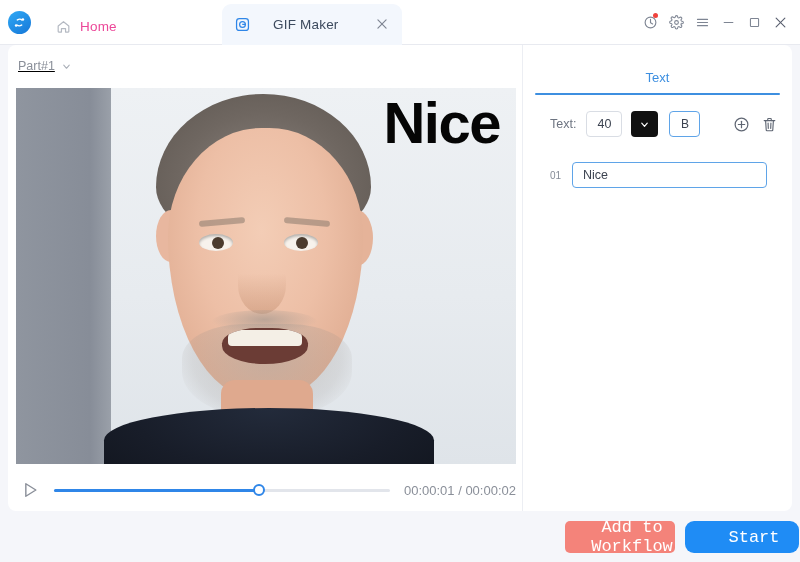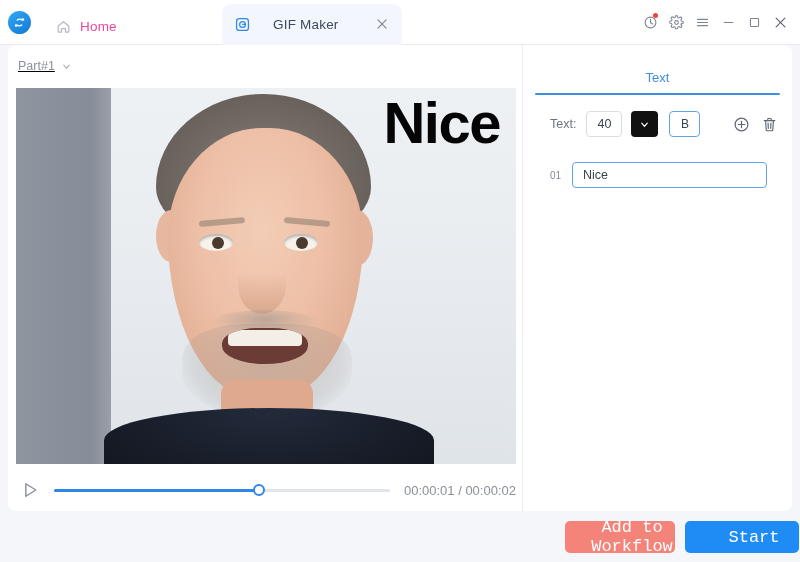--- a/index.html
+++ b/index.html
@@ -262,21 +262,21 @@
 
   
   .btn {
     position: absolute; height: 32px; border-radius: 5px;
     display: flex; align-items: center; justify-content: center;
     font-size: 17px; color: #ffffff; cursor: pointer; border: none;
     font-family: Liberation Mono, monospace;
     padding-left: 24px;
   }
   .btn-workflow { left: 565px; top: 521px; width: 110px; background: #f4837a; }
-  .btn-start    { left: 685px; top: 521px; width: 114px; background: #1f8cf5; }
+  .btn-start    { left: 685px; top: 521px; width: 114px; background: #1f8cf5; border-radius: 9px; }
 </style>
 </head>
 <body>
 
 <div class="titlebar">
   <div class="titlebar-bottom-line"></div>
 
   <div class="logo">
     <svg width="15" height="15" viewBox="0 0 24 24">
       <path d="M17 7.5a7 7 0 0 0-10.2.6l2.3 1.2A4.6 4.6 0 0 1 15.4 9z" fill="#fff"></path>

